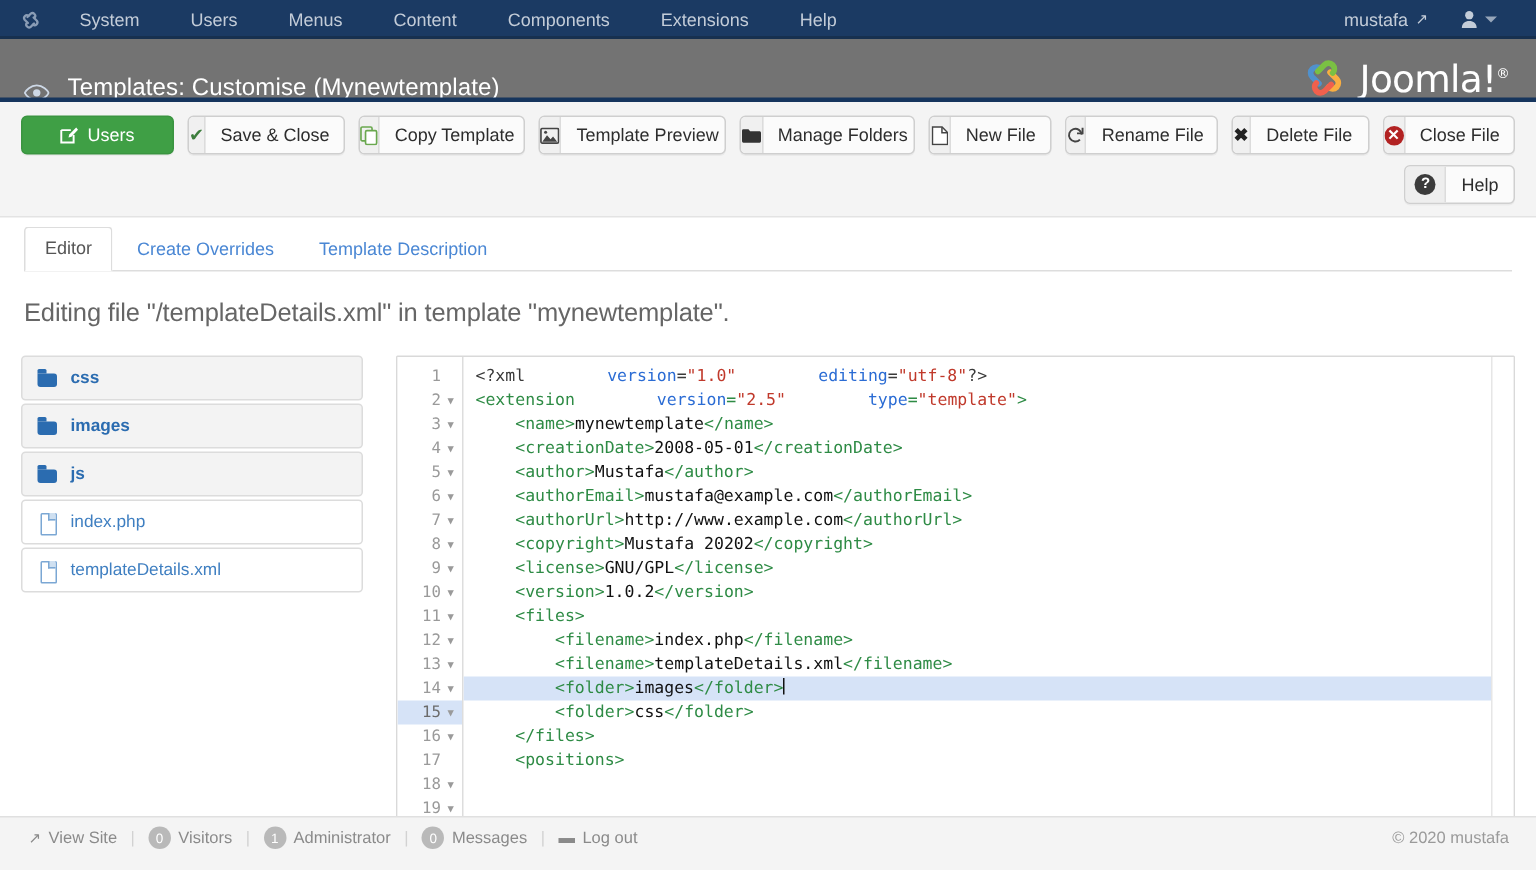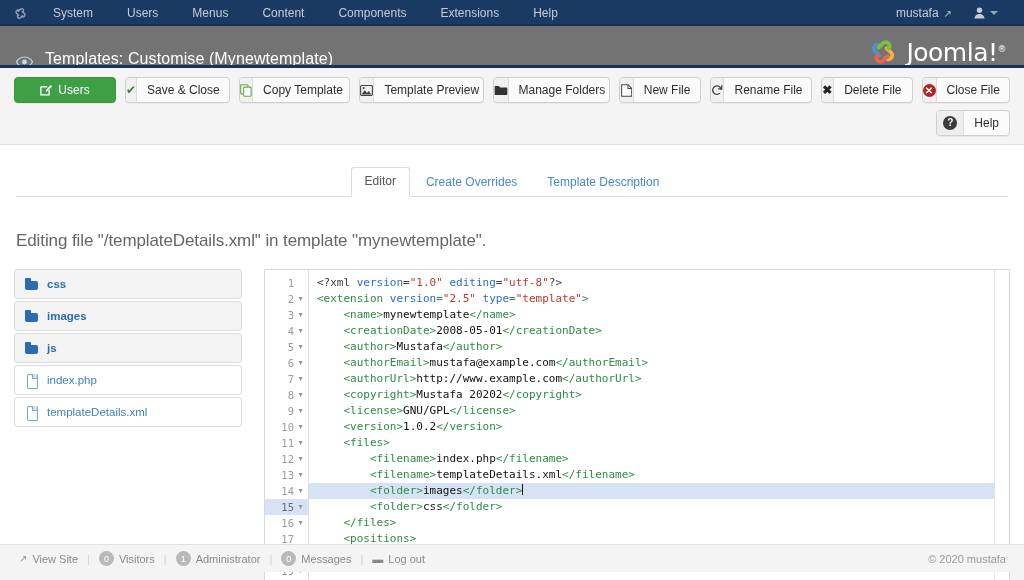--- a/index.html
+++ b/index.html
@@ -205,22 +205,21 @@
   }
 
   
   #tabs {
     display:flex;
     align-items:flex-end;
     gap: 2px;
     padding-top: 14px;
     height: 36px;
     border-bottom: 1px solid #dddddd;
-    margin: 16px 2px;
-    justify-content: center;
+    margin: 0 2px;
   }
   .tab {
     font-size: 12px;
     padding: 6px 13px 6px 13px;
     color: #4a87d4;
     cursor:pointer;
     border: 1px solid transparent;
     border-bottom: none;
     border-radius: 3px 3px 0 0;
     position: relative;
@@ -380,21 +379,21 @@
   }
   .cline {
     height:16px;
     line-height:16px;
     white-space:pre;
     padding-left: 8px;
     color:#000;
   }
   .cline.active { background:#d6e3f7; }
   .tg { color:#2e8b45; }
-  .at { color:#2b6cd4; }
+  .at { color:#2b6cd4;margin-left:48px; }
   .av { color:#c0392b; }
   .tx { color:#111111; }
   .pi { color:#3a3a3a; }
   .cursor {
     display:inline-block;
     width:1px;
     height:11px;
     background:#111;
     vertical-align:-1px;
     margin-left:0px;

